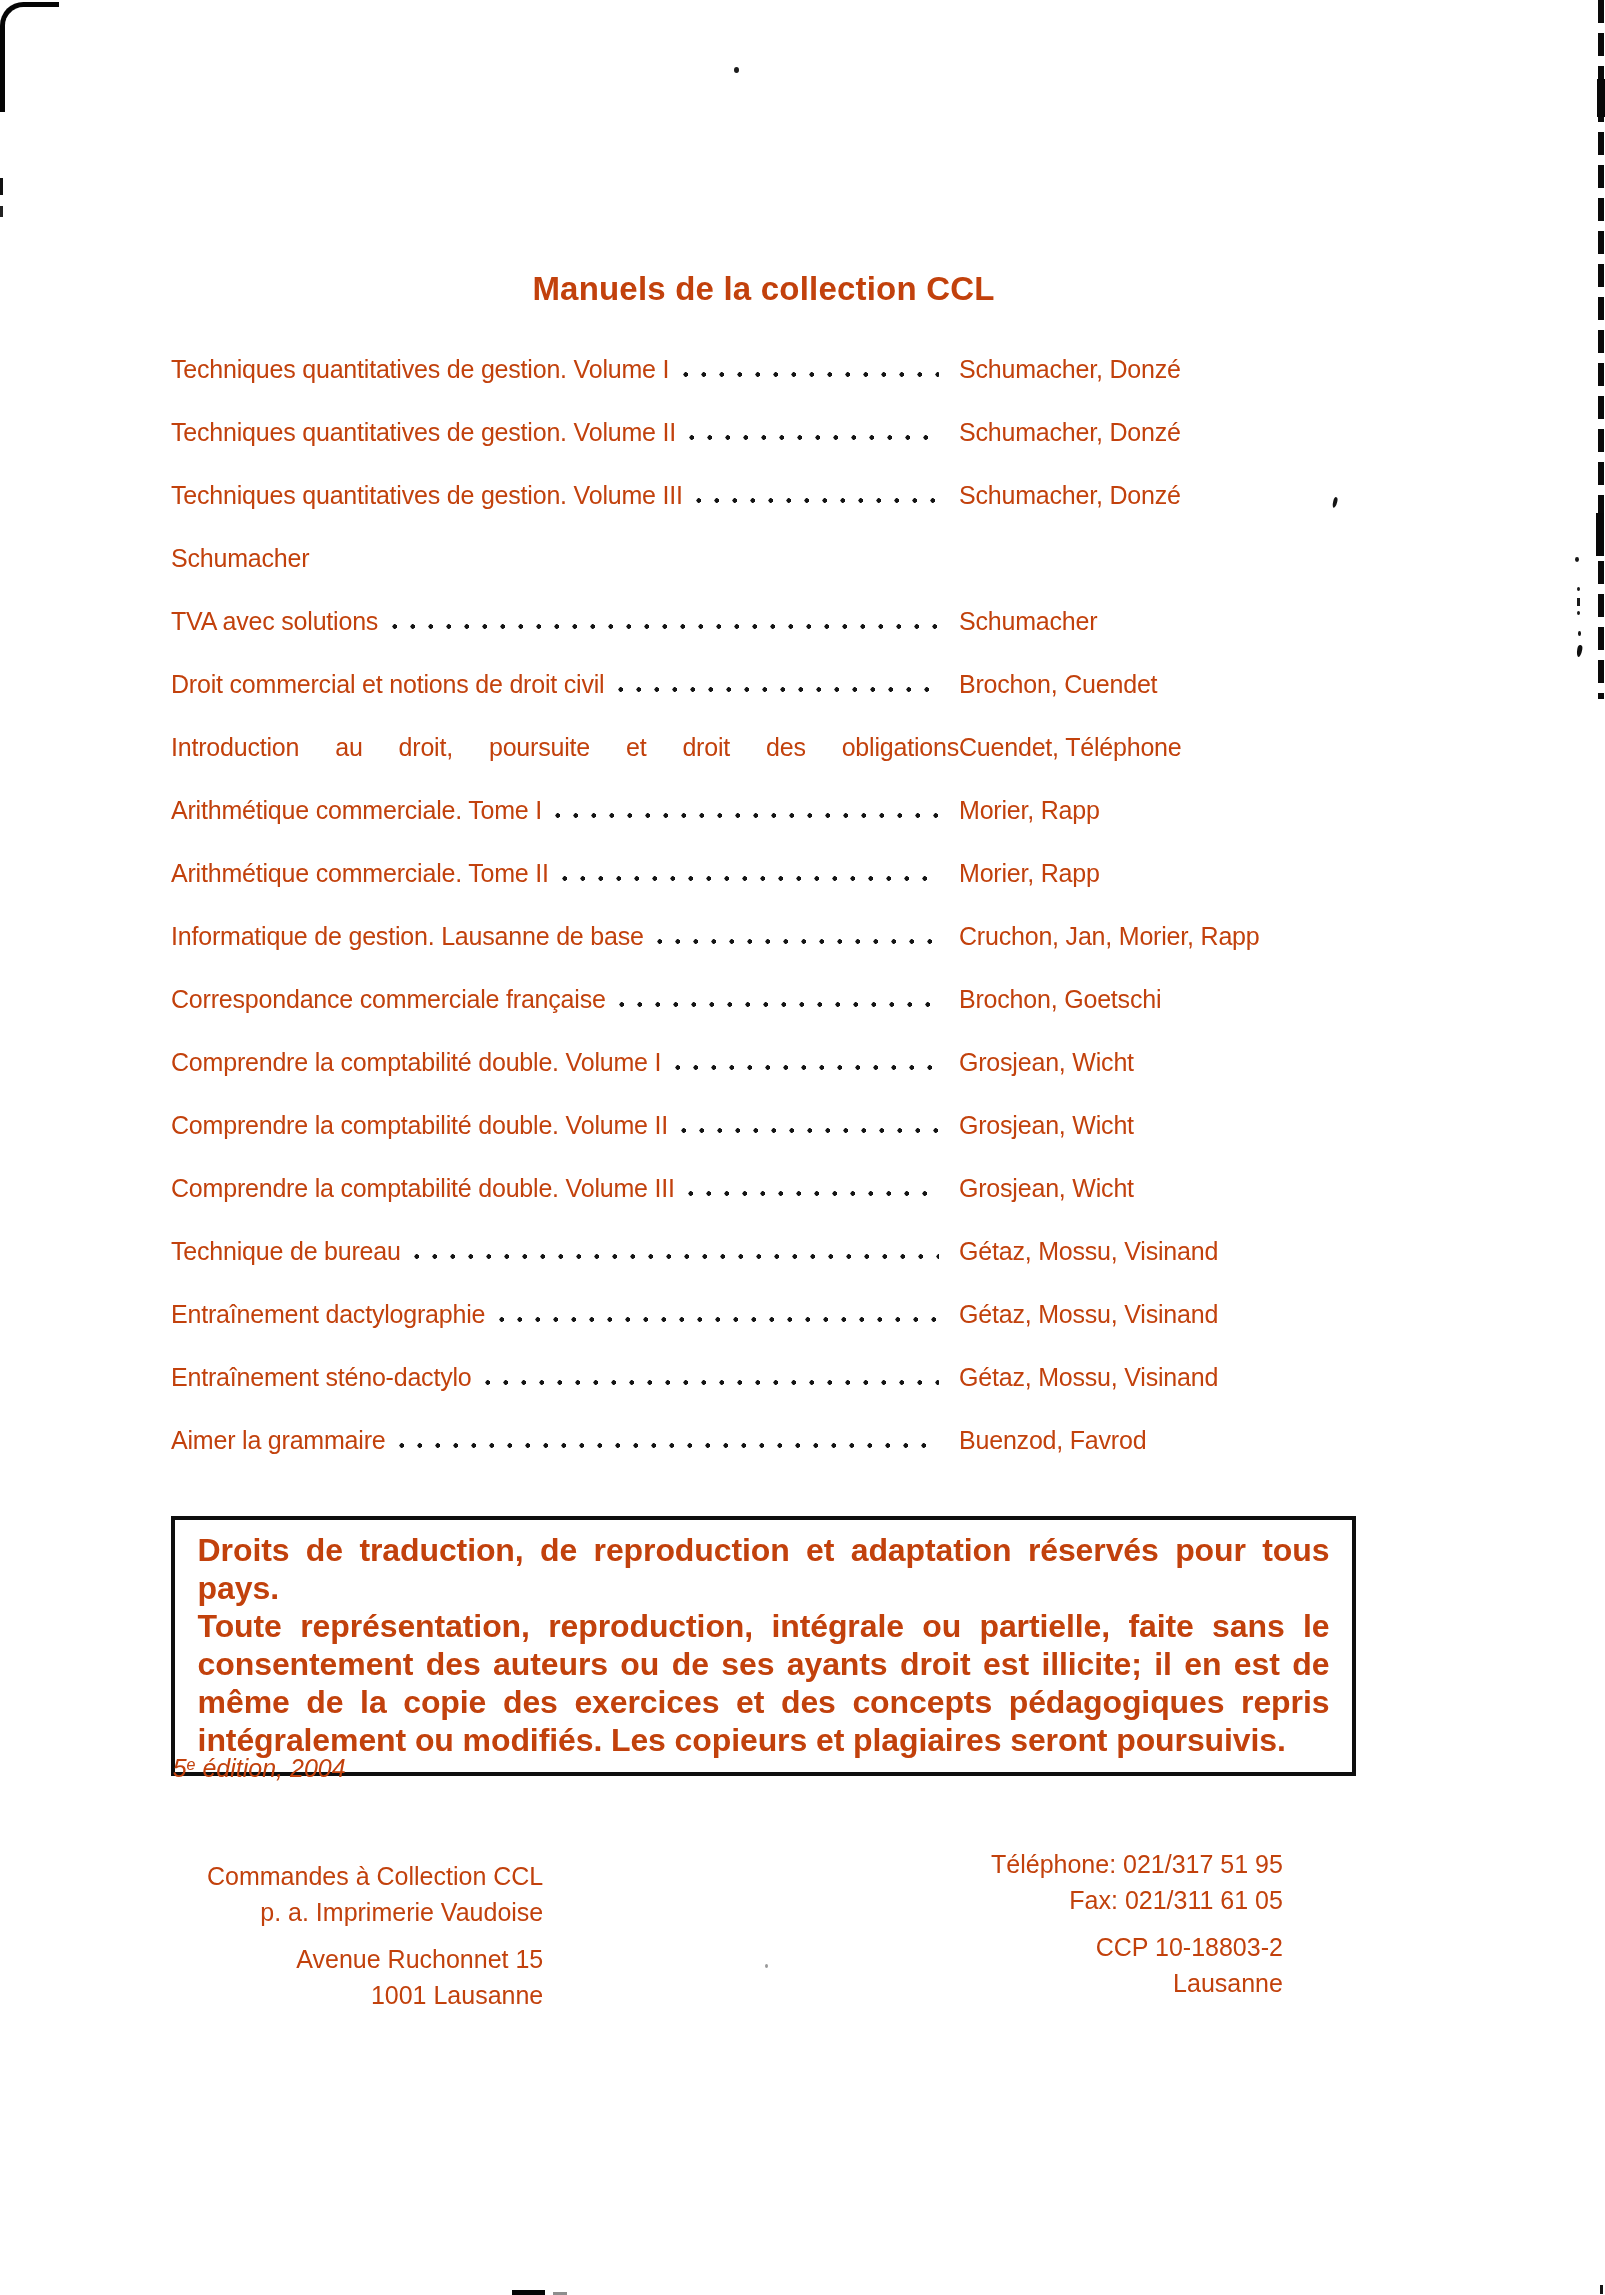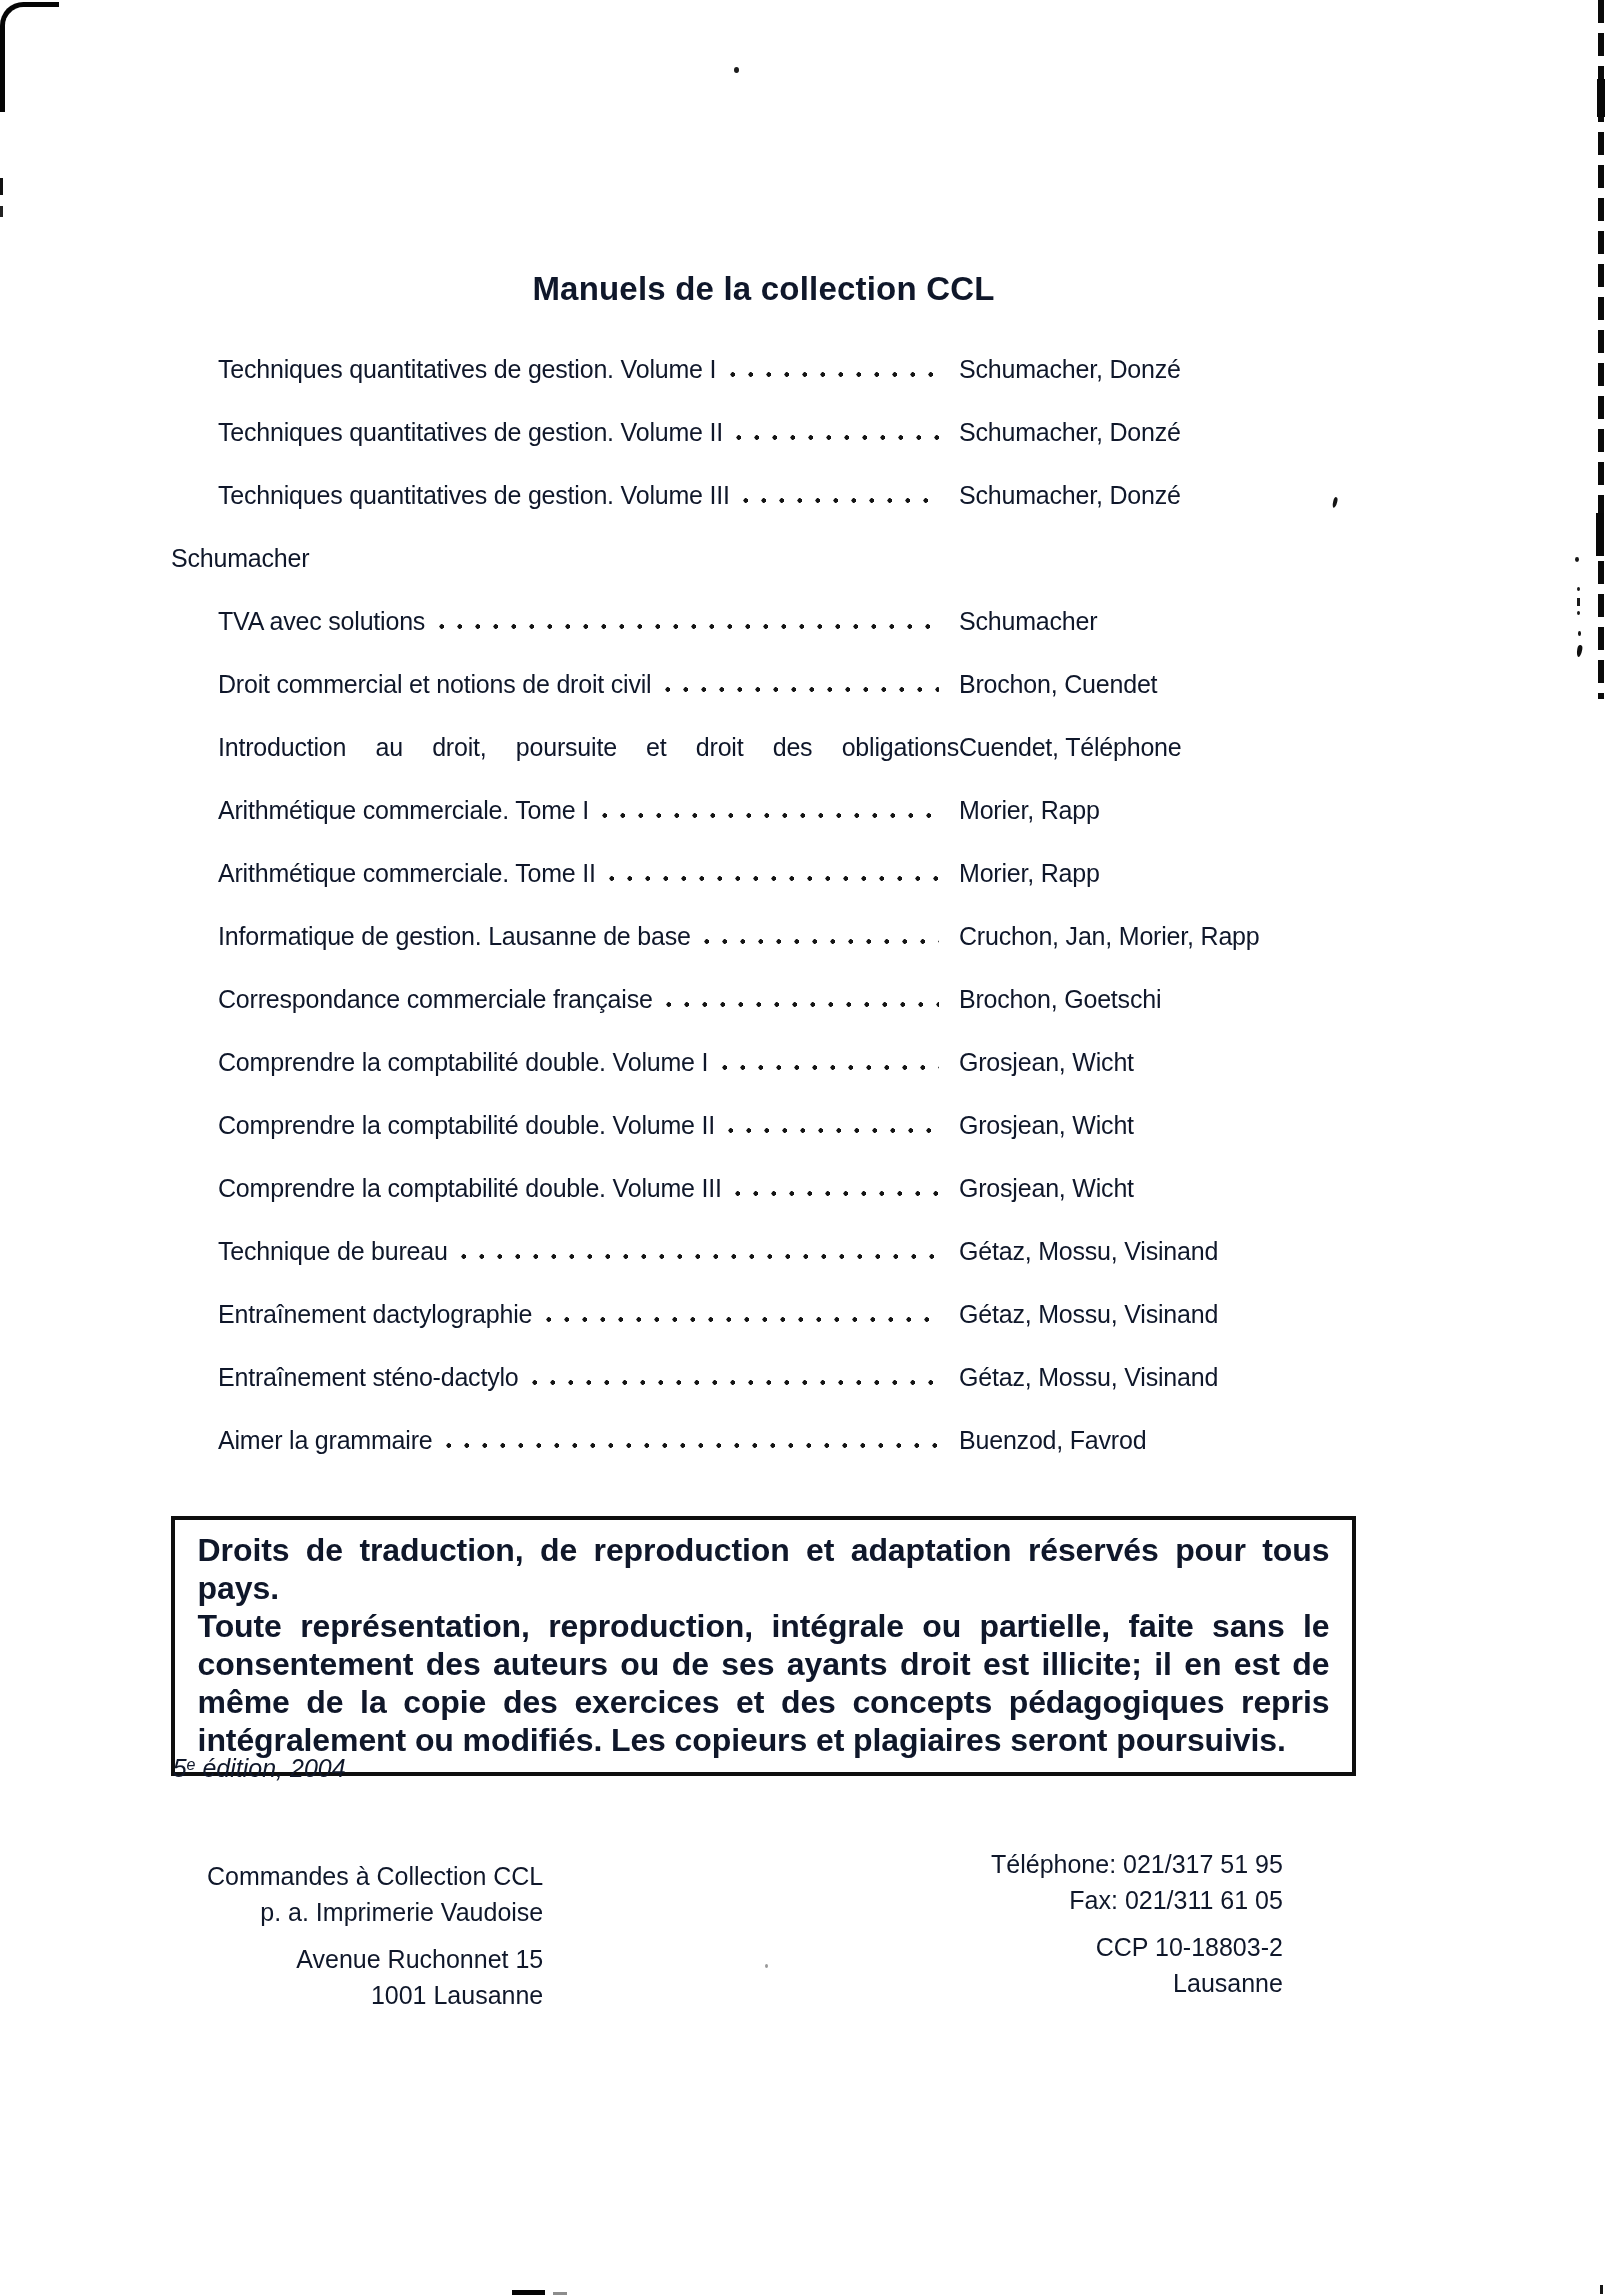--- a/index.html
+++ b/index.html
@@ -2,35 +2,35 @@
 <html style="font-size:13.4px"><head>
 <meta charset="utf-8">
 <style>
   html, body { margin:0; padding:0; background:#e8e8e8; }
   .page {
     position:relative;
     width:1605px; height:2295px;
     background:#ffffff;
     overflow:hidden;
     font-family:"Liberation Sans", sans-serif;
-    color:#0f172a;
+    color:#c2410c;
   }
   .content { position:absolute; left:171px; top:0; width:1185px; }
 
   .page-title {
     position:absolute; top:248px; left:0; width:100%;
     text-align:center;
     font-size:33px; font-weight:bold; letter-spacing:0.2px;
   }
 
   .book-list { position:absolute; top:356px; left:0; width:100%; }
   .book-row { display:flex; line-height:27px; margin-bottom:36px; font-size:25px; letter-spacing:-0.2px; }
   .book-left { flex:0 0 788px; display:flex; min-width:0; }
   .book-left.no-dotted { display:block; text-align:justify; text-align-last:justify; }
-  .book-title { white-space:nowrap;margin-left:47px; }
+  .book-title { white-space:nowrap; }
   .dot-leader {
     flex:1 1 auto; align-self:flex-end;
     height:9.2px; margin:0 20px 4.2px 13.4px;
     background-image:radial-gradient(circle at 2.7px 4.6px, #141414 2.1px, rgba(0,0,0,0) 2.5px);
     background-size:18px 9.2px; background-repeat:repeat-x;
   }
   .book-authors { white-space:nowrap; }
 
   .copyright-box {
     position:absolute; top:1516px; left:0; width:1185px;

